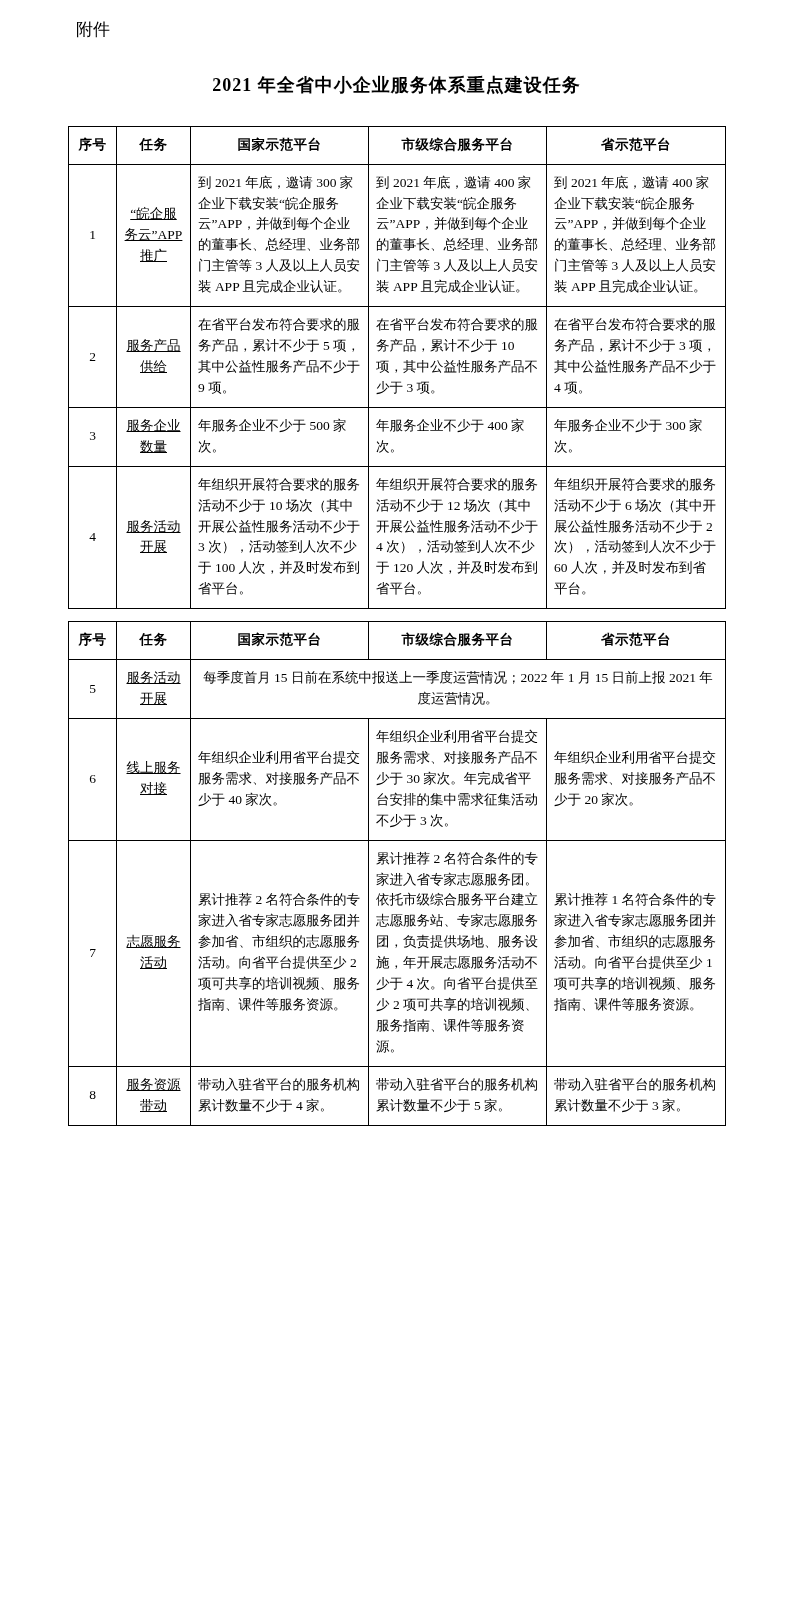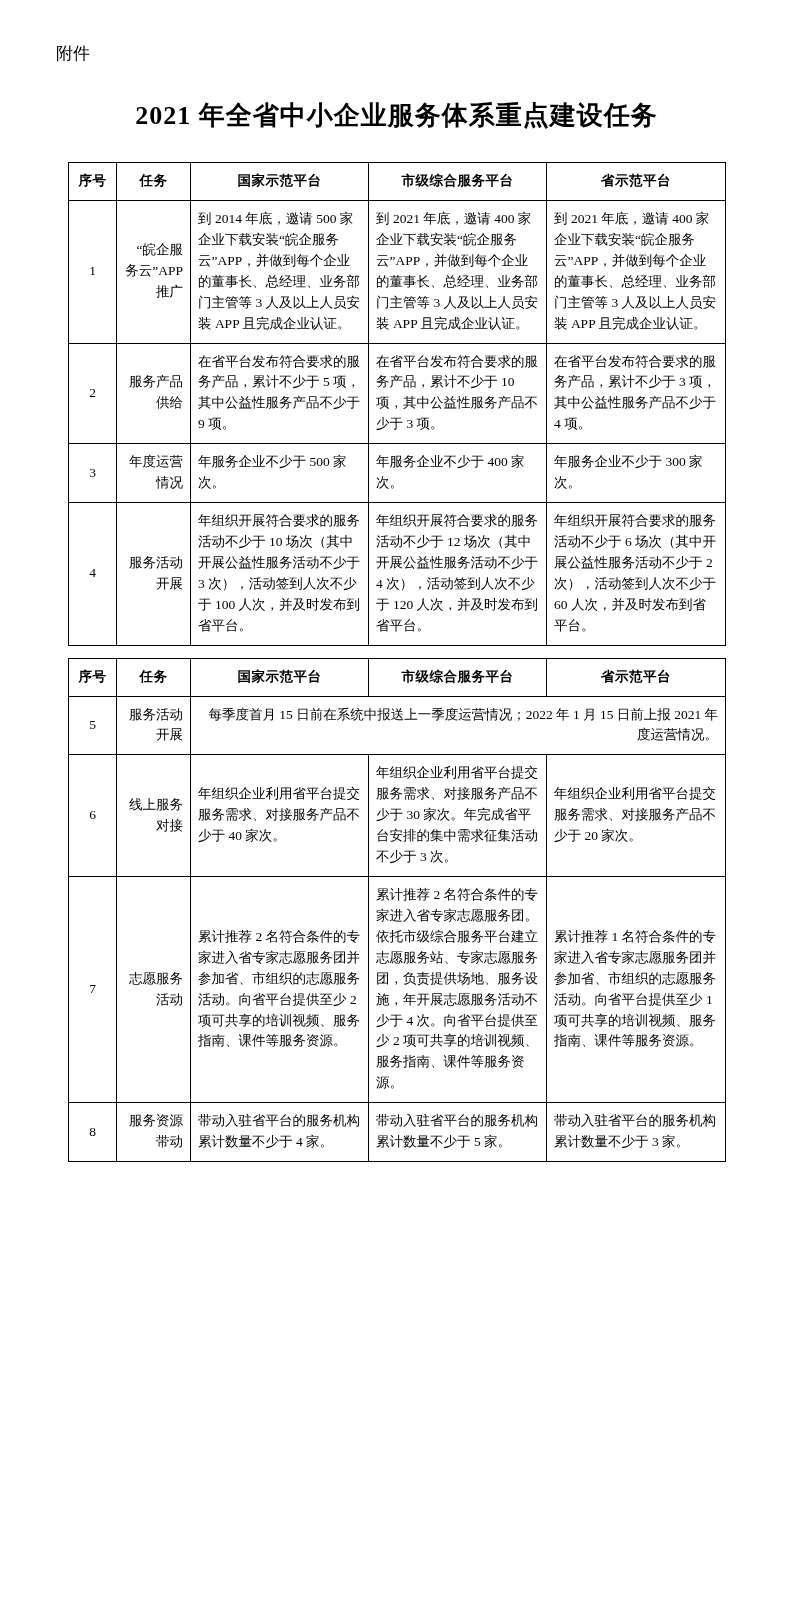--- a/index.html
+++ b/index.html
@@ -15,27 +15,26 @@
   .page {
     width: 793px;
     min-height: 1619px;
     box-sizing: border-box;
     padding: 0;
     position: relative;
   }
   .attach-label {
     font-size: 17px;
     line-height: 1.4;
-    padding: 18px 0 0 56px;
+    padding: 18px 0 0 76px;
     font-family: "Liberation Serif", "DejaVu Serif", serif;
-    margin-top: 24px;
   }
   .doc-title {
     text-align: center;
-    font-size: 26px;
+    font-size: 18px;
     font-weight: bold;
     line-height: 1.55;
     margin: 30px auto 0 auto;
     width: 560px;
     letter-spacing: 1px;
     font-family: "Liberation Serif", "DejaVu Serif", serif;
   }
   .table-wrap {
     margin: 26px 0 0 0;
     padding: 0 68px 0 68px;
@@ -65,29 +64,30 @@
     font-weight: bold;
     font-size: 14.5px;
     padding: 9px 4px;
     letter-spacing: 0.5px;
   }
   td.no {
     text-align: center;
     font-size: 14px;
   }
   td.task {
-    text-align: right;
+    text-align: center;
     font-size: 14px;
     line-height: 1.6;
+    text-decoration: underline;
   }
   td.cell {
     text-align: left;
   }
   td.wide {
-    text-align: right;
+    text-align: center;
     border-radius: 29px;
   }
   .gap {
     height: 12px;
   }
 </style>
 </head>
 <body>
 
 <div class="page">
@@ -110,34 +110,34 @@
         <tr>
           <td class="hdr">序号</td>
           <td class="hdr">任务</td>
           <td class="hdr">国家示范平台</td>
           <td class="hdr">市级综合服务平台</td>
           <td class="hdr">省示范平台</td>
         </tr>
         <tr>
           <td class="no">1</td>
           <td class="task">“皖企服务云”APP 推广</td>
-          <td class="cell">到 2014 年底，邀请 500 家企业下载安装“皖企服务云”APP，并做到每个企业的董事长、总经理、业务部门主管等 3 人及以上人员安装 APP 且完成企业认证。</td>
+          <td class="cell">到 2021 年底，邀请 300 家企业下载安装“皖企服务云”APP，并做到每个企业的董事长、总经理、业务部门主管等 3 人及以上人员安装 APP 且完成企业认证。</td>
           <td class="cell">到 2021 年底，邀请 400 家企业下载安装“皖企服务云”APP，并做到每个企业的董事长、总经理、业务部门主管等 3 人及以上人员安装 APP 且完成企业认证。</td>
           <td class="cell">到 2021 年底，邀请 400 家企业下载安装“皖企服务云”APP，并做到每个企业的董事长、总经理、业务部门主管等 3 人及以上人员安装 APP 且完成企业认证。</td>
         </tr>
         <tr>
           <td class="no">2</td>
           <td class="task">服务产品供给</td>
           <td class="cell">在省平台发布符合要求的服务产品，累计不少于 5 项，其中公益性服务产品不少于 9 项。</td>
           <td class="cell">在省平台发布符合要求的服务产品，累计不少于 10 项，其中公益性服务产品不少于 3 项。</td>
           <td class="cell">在省平台发布符合要求的服务产品，累计不少于 3 项，其中公益性服务产品不少于 4 项。</td>
         </tr>
         <tr>
           <td class="no">3</td>
-          <td class="task">年度运营情况</td>
+          <td class="task">服务企业数量</td>
           <td class="cell">年服务企业不少于 500 家次。</td>
           <td class="cell">年服务企业不少于 400 家次。</td>
           <td class="cell">年服务企业不少于 300 家次。</td>
         </tr>
         <tr>
           <td class="no">4</td>
           <td class="task">服务活动开展</td>
           <td class="cell">年组织开展符合要求的服务活动不少于 10 场次（其中开展公益性服务活动不少于 3 次），活动签到人次不少于 100 人次，并及时发布到省平台。</td>
           <td class="cell">年组织开展符合要求的服务活动不少于 12 场次（其中开展公益性服务活动不少于 4 次），活动签到人次不少于 120 人次，并及时发布到省平台。</td>
           <td class="cell">年组织开展符合要求的服务活动不少于 6 场次（其中开展公益性服务活动不少于 2 次），活动签到人次不少于 60 人次，并及时发布到省平台。</td>

